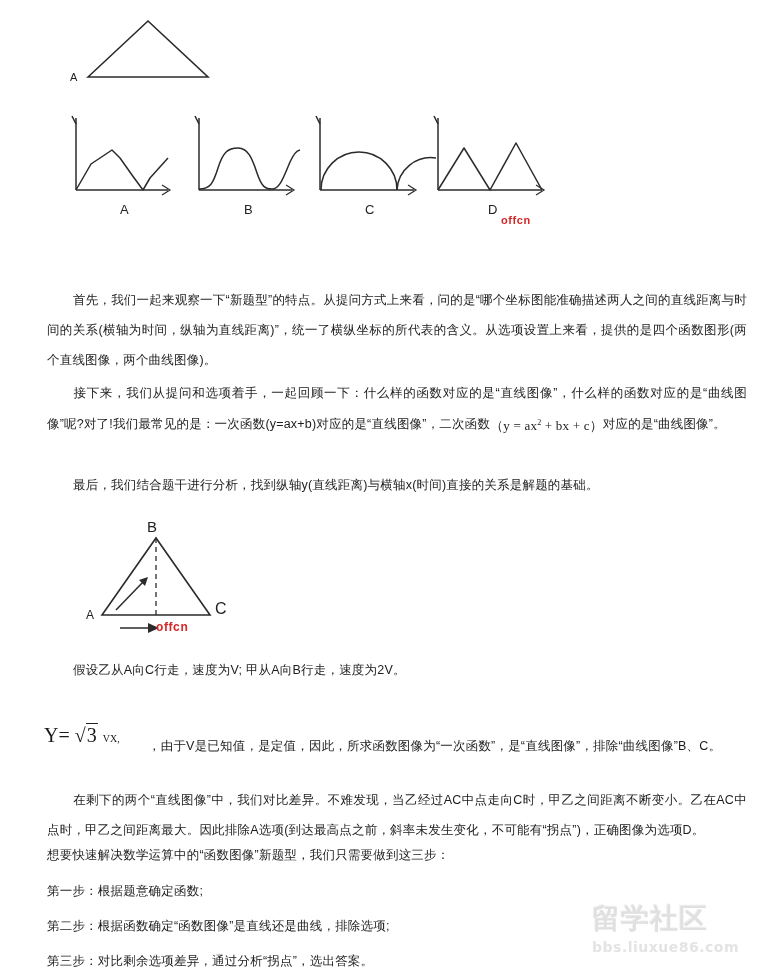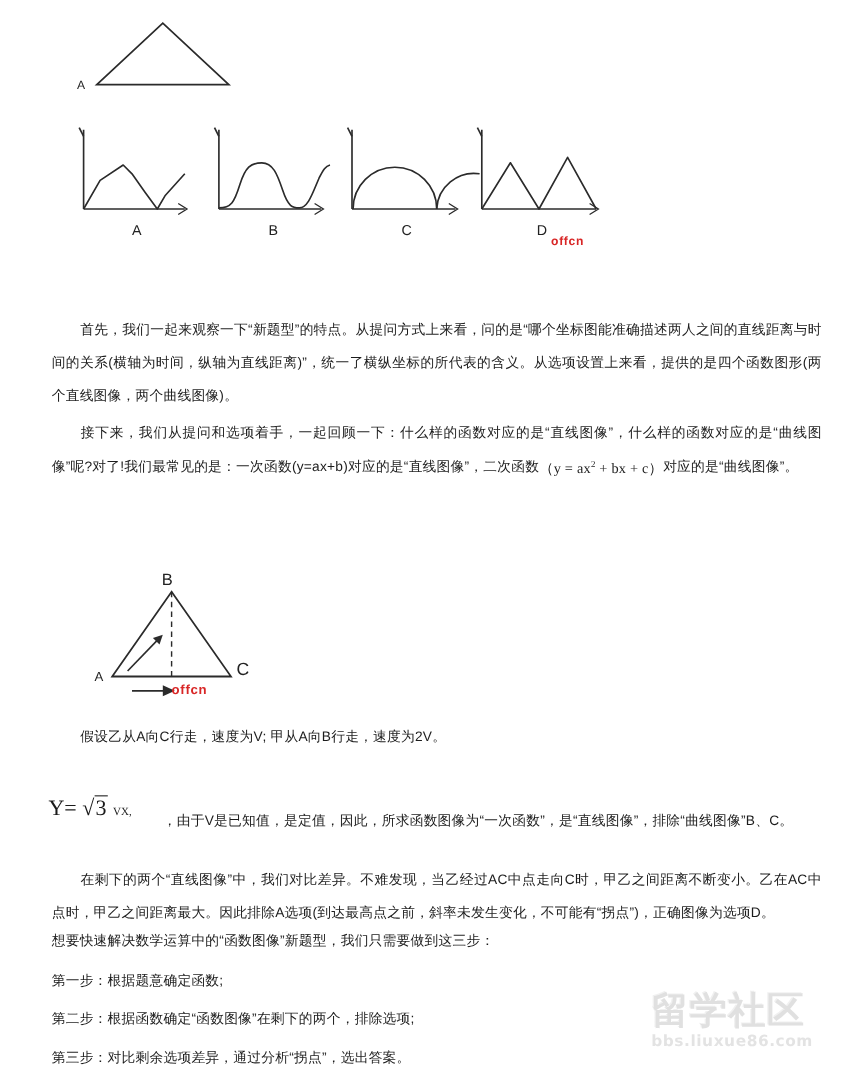--- a/index.html
+++ b/index.html
@@ -101,21 +101,21 @@
     position: absolute;
     right: 8px;
     bottom: 4px;
     width: 176px;
     height: 76px;
     opacity: 0.30;
     pointer-events: none;
     user-select: none;
   }
   .wm-main {
-    font-size: 34px;
+    font-size: 28px;
     font-weight: bold;
     color: #9a9a9a;
     letter-spacing: 1px;
     line-height: 40px;
     text-shadow: 1px 1px 0 #ffffff, -1px -1px 0 #cfcfcf;
     font-family: "DejaVu Sans", sans-serif;
   }
   .wm-sub {
     font-size: 14px;
     font-weight: bold;
@@ -185,20 +185,23 @@
   </div>
 
   <div class="para" style="left:47px; top:285px; width:700px;">
     <span class="indent"></span><span>首先，我们一起来观察一下“新题型”的特点。从提问方式上来看，问的是“哪个坐标图能准确描述两人之间的直线距离与时间的关系(横轴为时间，纵轴为直线距离)”，统一了横纵坐标的所代表的含义。从选项设置上来看，提供的是四个函数图形(两个直线图像，两个曲线图像)。</span>
   </div>
 
   <div class="para" style="left:47px; top:378px; width:700px;">
     <span class="indent"></span><span>接下来，我们从提问和选项着手，一起回顾一下：什么样的函数对应的是“直线图像”，什么样的函数对应的是“曲线图像”呢?对了!我们最常见的是：一次函数(y=ax+b)对应的是“直线图像”，二次函数</span><span class="formula-inline">（y&nbsp;=&nbsp;ax<sup>2</sup>&nbsp;+&nbsp;bx&nbsp;+&nbsp;c）</span><span>对应的是“曲线图像”。</span>
   </div>
 
+  <div class="para" style="left:47px; top:470px; width:700px;">
+    <span class="indent"></span><span>最后，我们结合题干进行分析，找到纵轴y(直线距离)与横轴x(时间)直接的关系是解题的基础。</span>
+  </div>
 
   <div class="fig-triangle-abc">
     <svg width="230" height="125" viewBox="0 0 230 125">
 
       <polygon points="42,97 96,20 150,97" fill="none" stroke="#2b2b2b" stroke-width="1.6"></polygon>
 
       <line x1="96" y1="20" x2="96" y2="97" stroke="#2b2b2b" stroke-width="1.3" stroke-dasharray="5,4"></line>
 
       <line x1="56" y1="92" x2="84" y2="63" stroke="#2b2b2b" stroke-width="1.5"></line>
       <polygon points="88,59 79,62 85,68" fill="#2b2b2b"></polygon>
@@ -230,21 +233,21 @@
   </div>
 
   <div class="para" style="left:47px; top:840px; width:700px;">
     <span>想要快速解决数学运算中的“函数图像”新题型，我们只需要做到这三步：</span>
   </div>
 
   <div class="para" style="left:47px; top:876px; width:700px;">
     <span>第一步：根据题意确定函数;</span>
   </div>
   <div class="para" style="left:47px; top:911px; width:700px;">
-    <span>第二步：根据函数确定“函数图像”在剩下的两个，排除选项;</span>
+    <span>第二步：根据函数确定“函数图像”是直线还是曲线，排除选项;</span>
   </div>
   <div class="para" style="left:47px; top:946px; width:700px;">
     <span>第三步：对比剩余选项差异，通过分析“拐点”，选出答案。</span>
   </div>
 
   <div class="watermark">
     <div class="wm-main">留学社区</div>
     <div class="wm-sub">bbs.liuxue86.com</div>
   </div>
 

